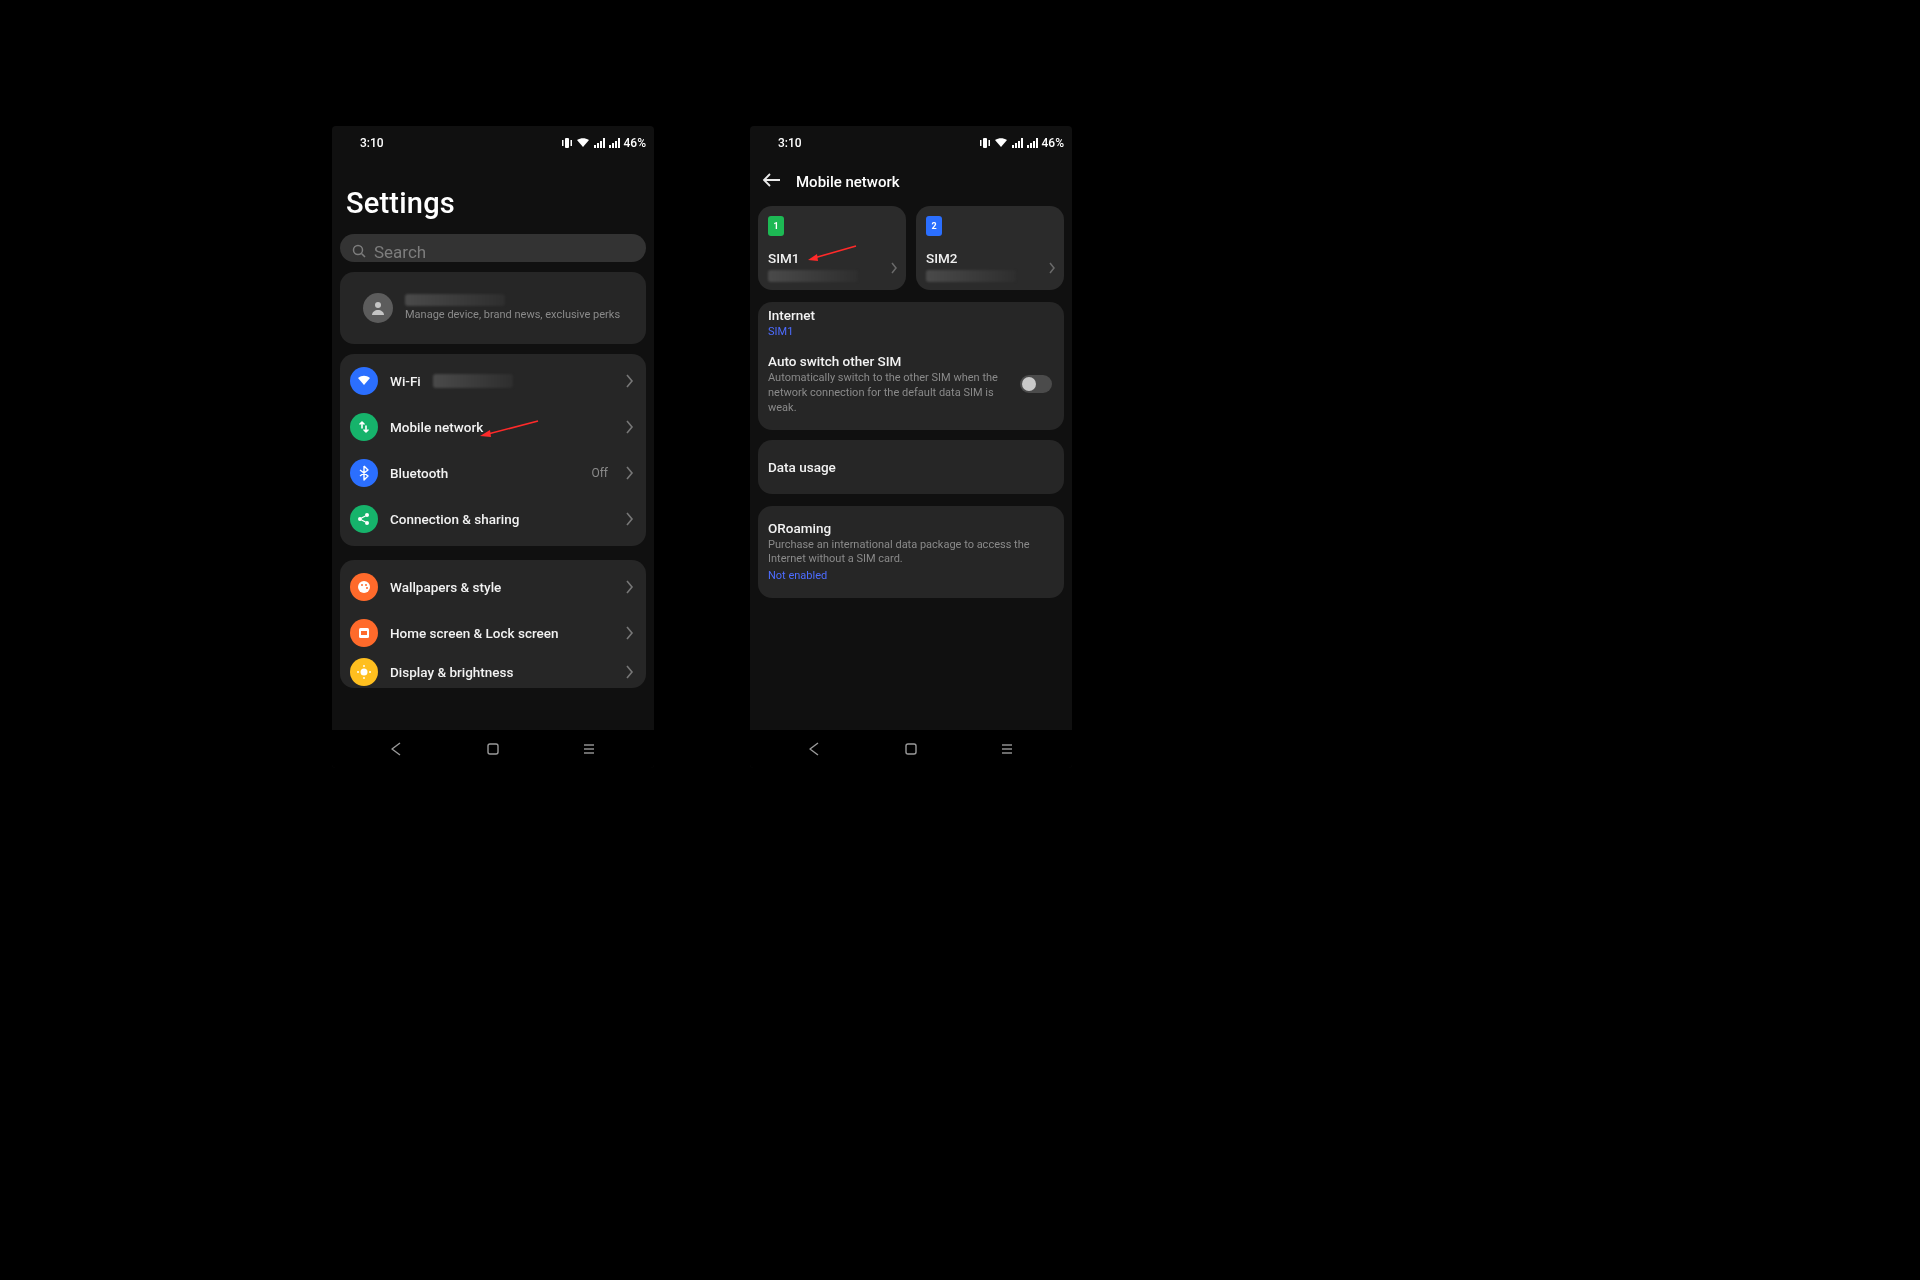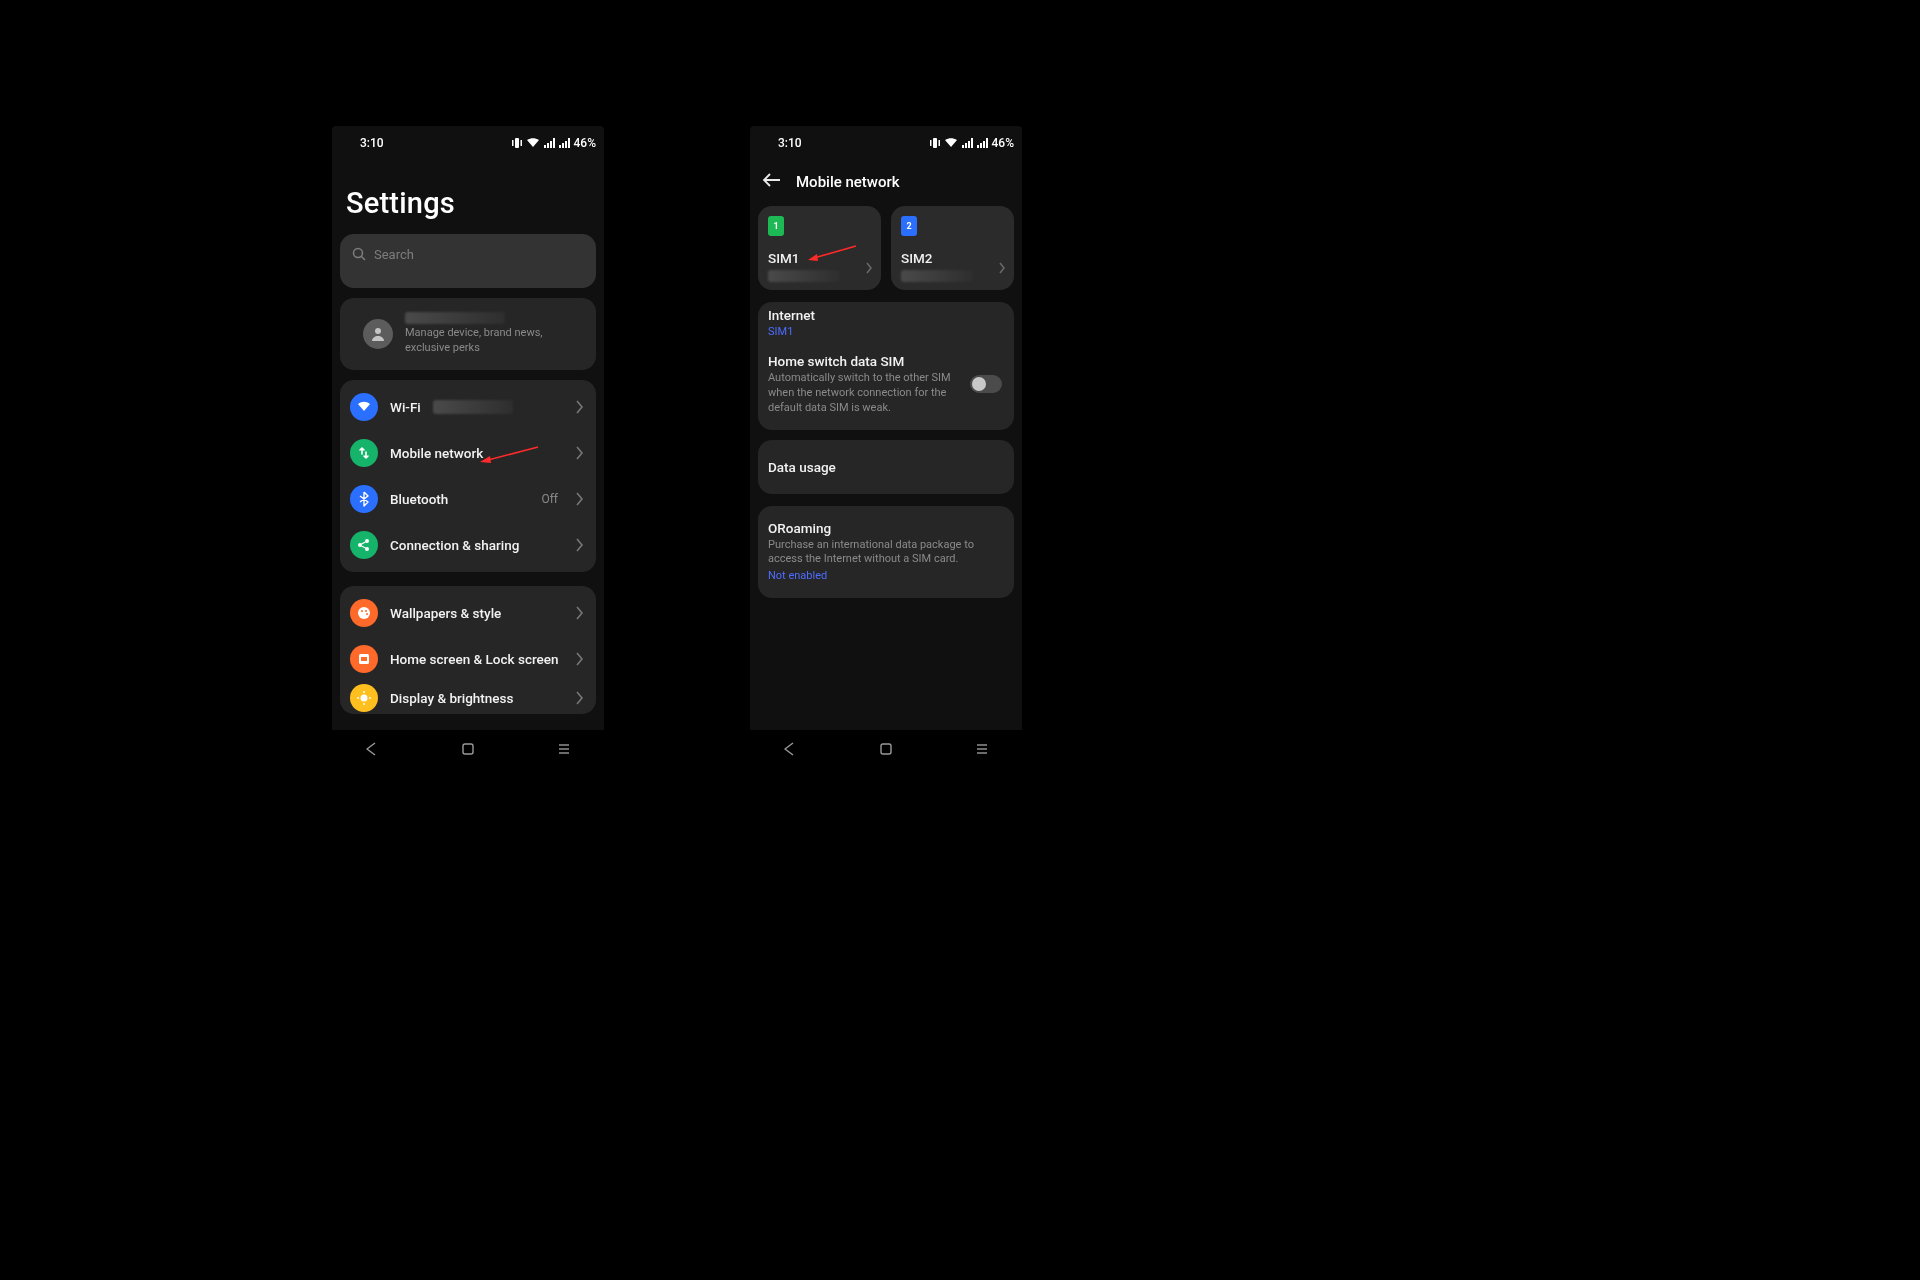--- a/index.html
+++ b/index.html
@@ -11,21 +11,21 @@
     font-family: Roboto, "Helvetica Neue", Arial, sans-serif;
     -webkit-font-smoothing: antialiased;
     color: #eaeaea;
     overflow: hidden;
   }
 
   
   .phone {
     position: absolute;
     top: 126px;
-    width: 272px;  
+    width: 322px;  
     height: 642px; 
     background: #101010;
     border-radius: 4px;
     overflow: hidden;
   }
   #phone-left  { left: 332px; }
   #phone-right { left: 750px; }
 
   
   .status-bar {
@@ -114,25 +114,25 @@
     color: #fff;
     padding: 26px 0 14px 14px;
     letter-spacing: 0.2px;
   }
   .search-bar {
     margin: 0 8px;
     height: 28px;
     background: #333;
     border-radius: 14px;
     display: flex;
-    align-items: flex-start;
-    padding: 13px 12px;
+    align-items: flex-end;
+    padding: 0 12px;
     gap: 8px;
     color: #7d7d7d;
-    font-size: 13px;
+    font-size: 17px;
   }
   .profile-row { padding: 10px 23px; }
   .avatar {
     width: 30px; height:30px; border-radius:50%;
     background:#5c5c5c;
     display:flex; align-items:center; justify-content:center;
   }
 
   
   .arrow {
@@ -472,21 +472,21 @@
 
   <div class="card" style="margin-top:12px;">
     <div class="row" style="align-items:flex-start;">
       <div class="row-body">
         <span class="row-title">Internet</span>
         <span class="row-sub link">SIM1</span>
       </div>
     </div>
     <div class="row" style="align-items:flex-start; padding-bottom:10px;">
       <div class="row-body">
-        <span class="row-title">Home switch data SIM</span>
+        <span class="row-title">Auto switch other SIM</span>
         <span class="row-sub">Automatically switch to the other SIM when the network connection for the default data SIM is weak.</span>
       </div>
       <div class="toggle off" style="align-self:center;">
           <div class="knob"></div>
         </div>
     </div>
   </div>
 
   <div class="card">
     <div class="row">

